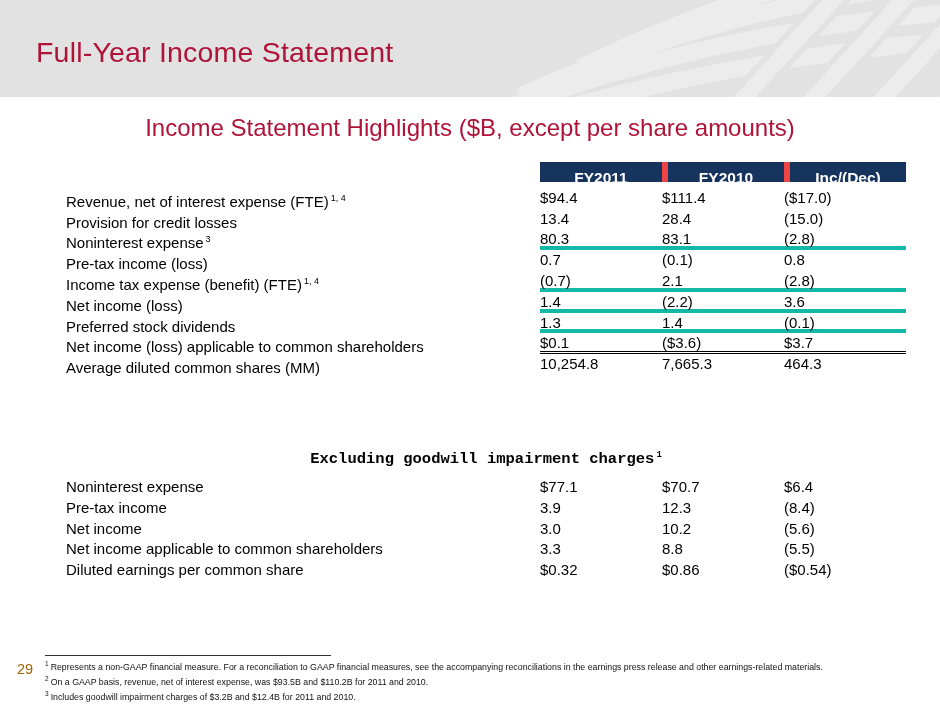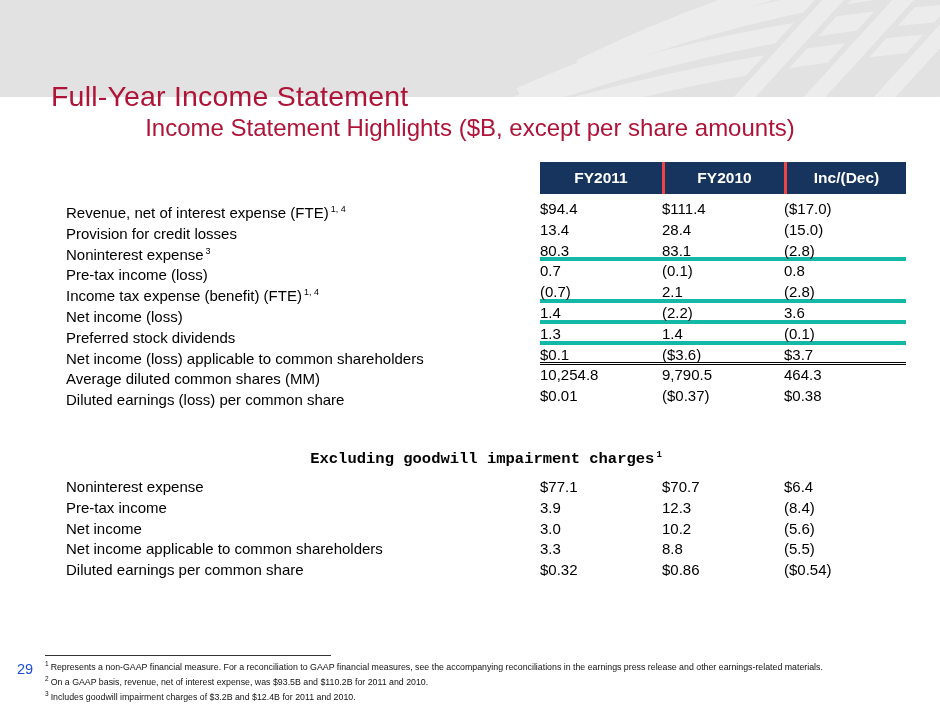--- a/index.html
+++ b/index.html
@@ -2,53 +2,53 @@
 <html><head>
 <meta charset="utf-8">
 <style>
   html,body{margin:0;padding:0;background:#fff;}
   .slide{position:relative;width:940px;height:705px;background:#ffffff;overflow:hidden;
          font-family:"Liberation Sans", sans-serif;color:#000;}
 
   
   .band{position:absolute;left:0;top:0;width:940px;height:97px;background:#e2e2e2;}
   .swoosh{position:absolute;right:0;top:0;display:block;}
-  .title{position:absolute;left:51px;top:36px;font-size:28.5px;letter-spacing:.2px;color:#b01338;margin-top:44px;}
+  .title{position:absolute;left:36px;top:36px;font-size:28.5px;letter-spacing:.2px;color:#b01338;}
 
   
   .subtitle{position:absolute;left:0;top:114px;width:940px;text-align:center;
             font-size:24px;color:#b01338;}
 
   
   .tbl{position:absolute;left:66px;width:840px;}
   .tbl1{top:162px;}
   .trow{display:grid;grid-template-columns:474px 122px 122px 122px;}
   .thead{margin-bottom:5px;}
   .hcell{background:#17345e;color:#fff;font-weight:bold;font-size:15.5px;
-         text-align:center;height:32px;line-height:32px;}
-  .hcell.gap{border-left:3px solid #ef4444;box-sizing:border-box;}
+         text-align:center;height:20px;line-height:32px;}
+  .hcell.gap{border-left:6px solid #ef4444;box-sizing:border-box;}
   .cell{font-size:15px;height:20.8px;line-height:20.8px;box-sizing:border-box;overflow:visible;}
   .label{text-align:left;white-space:nowrap;}
   .num{text-align:left;padding-right:8px;}
   sup{font-size:9px;margin-left:2px;}
   .ul .num{border-bottom:4px solid #14b8a6;}
   .ul2 .num{border-bottom:3px double #000;}
 
   
   .sec-heading{position:absolute;left:66px;top:450px;width:840px;text-align:center;
                font-size:15.5px;font-weight:bold;color:#000;font-family:Liberation Mono, monospace;}
   .sec-heading sup{font-size:9px;}
   .tbl2{top:477px;}
 
   
   .fnrule{position:absolute;left:45px;top:655px;width:286px;border-top:1px solid #333;}
   .fns{position:absolute;left:45px;top:658px;width:885px;font-size:8.8px;line-height:11.2px;color:#111;}
   .fn{white-space:nowrap;}
   .fn sup{font-size:6.5px;margin:0 2px 0 0;}
-  .pageno{position:absolute;left:17px;top:661px;font-size:14.5px;color:#1d4ed8;}
+  .pageno{position:absolute;left:17px;top:661px;font-size:14.5px;color:#a16207;}
 </style>
 </head>
 <body>
 
 <div class="slide">
 
   <div class="band">
     <svg class="swoosh" width="480" height="97" viewBox="0 0 480 97">
       <g fill="none" stroke="#ececec" stroke-width="17">
         <path d="M -30 150 Q 230 60 500 40"></path>
@@ -134,30 +134,24 @@
     <div class="trow ul2">
       <div class="cell label"><span>Net income (loss) applicable to common shareholders</span><sup></sup></div>
       <div class="cell num">$0.1</div>
       <div class="cell num">($3.6)</div>
       <div class="cell num">$3.7</div>
     </div>
 
     <div class="trow">
       <div class="cell label"><span>Average diluted common shares (MM)</span><sup></sup></div>
       <div class="cell num">10,254.8</div>
-      <div class="cell num">9,790.5</div>
+      <div class="cell num">7,665.3</div>
       <div class="cell num">464.3</div>
     </div>
 
-    <div class="trow">
-      <div class="cell label"><span>Diluted earnings (loss) per common share</span><sup></sup></div>
-      <div class="cell num">$0.01</div>
-      <div class="cell num">($0.37)</div>
-      <div class="cell num">$0.38</div>
-    </div>
   </div>
 
   <div class="sec-heading">
     <span>Excluding goodwill impairment charges</span><sup>1</sup>
   </div>
 
   <div class="tbl tbl2">
     <div class="trow">
       <div class="cell label"><span>Noninterest expense</span></div>
       <div class="cell num">$77.1</div>

